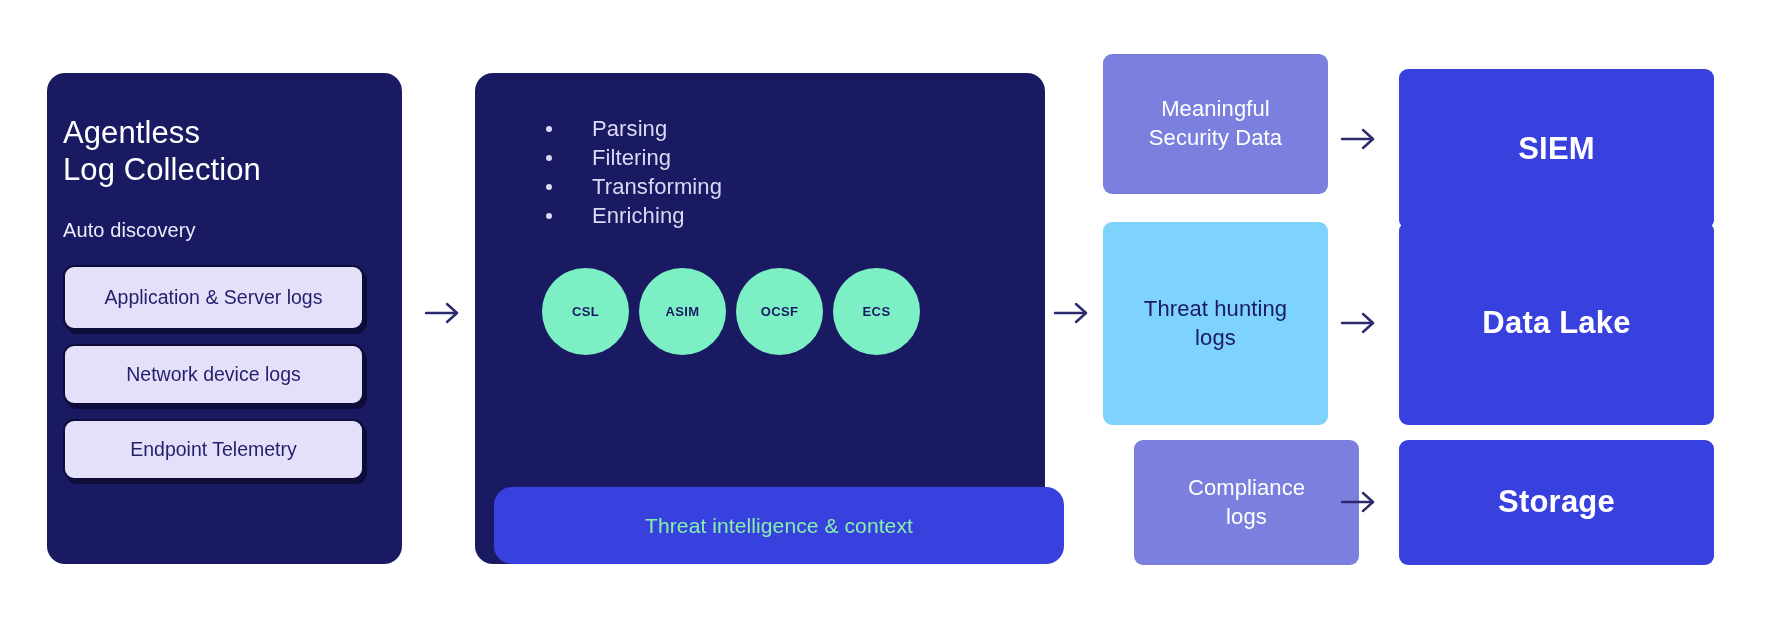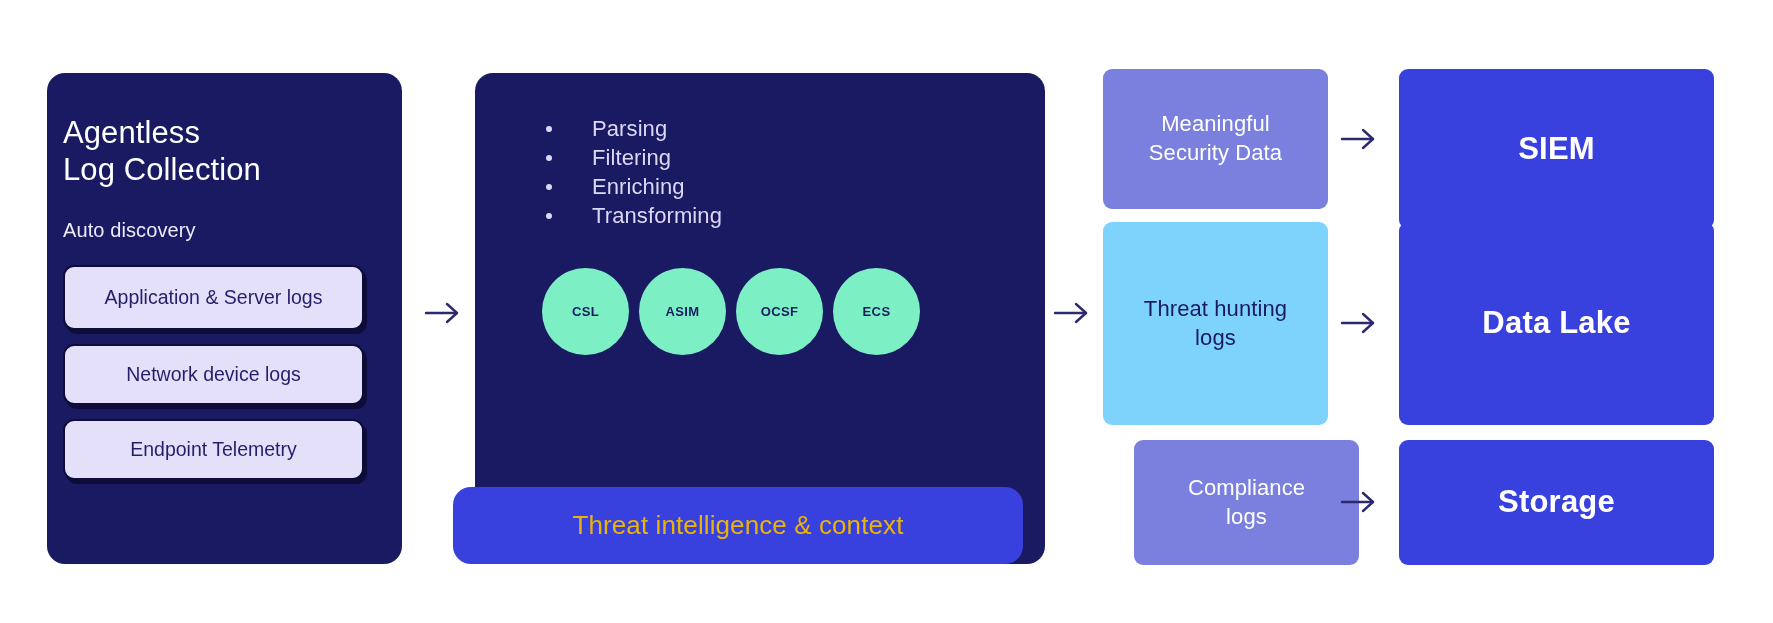--- a/index.html
+++ b/index.html
@@ -136,31 +136,31 @@
     color: #1A1A63;
     font-size: 13px;
     font-weight: 700;
     letter-spacing: 0.4px;
     display: flex;
     align-items: center;
     justify-content: center;
   }
   #threat-bar {
     position: absolute;
-    left: 453px;
+    left: 494px;
     top: 487px;
     width: 570px;
     height: 77px;
     background: #3840DE;
     border-radius: 18px;
     display: flex;
     align-items: center;
     justify-content: center;
-    color: #eab308;
-    font-size: 26px;
+    color: #86efac;
+    font-size: 21px;
     letter-spacing: 0.1px;
     box-sizing: border-box;
   }
 
   
   .out-box {
     position: absolute;
     border-radius: 9px;
     display: flex;
     align-items: center;
@@ -209,41 +209,41 @@
     <svg width="44" height="34" viewBox="0 0 44 34" aria-hidden="true">
       <path d="M5 17 H36" stroke="#2B2A6E" stroke-width="2.4" fill="none" stroke-linecap="round"></path>
       <path d="M26 8 L36 17 L26 26" stroke="#2B2A6E" stroke-width="2.4" fill="none" stroke-linecap="round" stroke-linejoin="round"></path>
     </svg>
   </div>
 
   <div class="panel-navy" id="panel-processing">
     <ul class="bullet-list">
       <li>Parsing</li>
       <li>Filtering</li>
+      <li>Transforming</li>
       <li>Enriching</li>
-      <li>Transforming</li>
     </ul>
     <div class="circle-row">
       <div class="fmt-circle">CSL</div>
       <div class="fmt-circle">ASIM</div>
       <div class="fmt-circle">OCSF</div>
       <div class="fmt-circle">ECS</div>
     </div>
   </div>
 
   <div id="threat-bar">Threat intelligence &amp; context</div>
 
   <div class="arrow" style="left:1050px; top:296px; width:44px; height:34px;">
     <svg width="44" height="34" viewBox="0 0 44 34" aria-hidden="true">
       <path d="M5 17 H36" stroke="#2B2A6E" stroke-width="2.4" fill="none" stroke-linecap="round"></path>
       <path d="M26 8 L36 17 L26 26" stroke="#2B2A6E" stroke-width="2.4" fill="none" stroke-linecap="round" stroke-linejoin="round"></path>
     </svg>
   </div>
 
-  <div class="out-box out-mid shade-dark" style="left:1103px; top:69px; height:140px;">Meaningful
+  <div class="out-box out-mid shade-dark" style="left:1103px; top:54px; height:140px;">Meaningful
 Security Data</div>
 
   <div class="arrow" style="left:1337px; top:122px; width:44px; height:34px;">
     <svg width="44" height="34" viewBox="0 0 44 34" aria-hidden="true">
       <path d="M5 17 H36" stroke="#2B2A6E" stroke-width="2.4" fill="none" stroke-linecap="round"></path>
       <path d="M26 8 L36 17 L26 26" stroke="#2B2A6E" stroke-width="2.4" fill="none" stroke-linecap="round" stroke-linejoin="round"></path>
     </svg>
   </div>
 
   <div class="out-box out-final" style="left:1399px; top:69px; height:160px;">SIEM</div>

